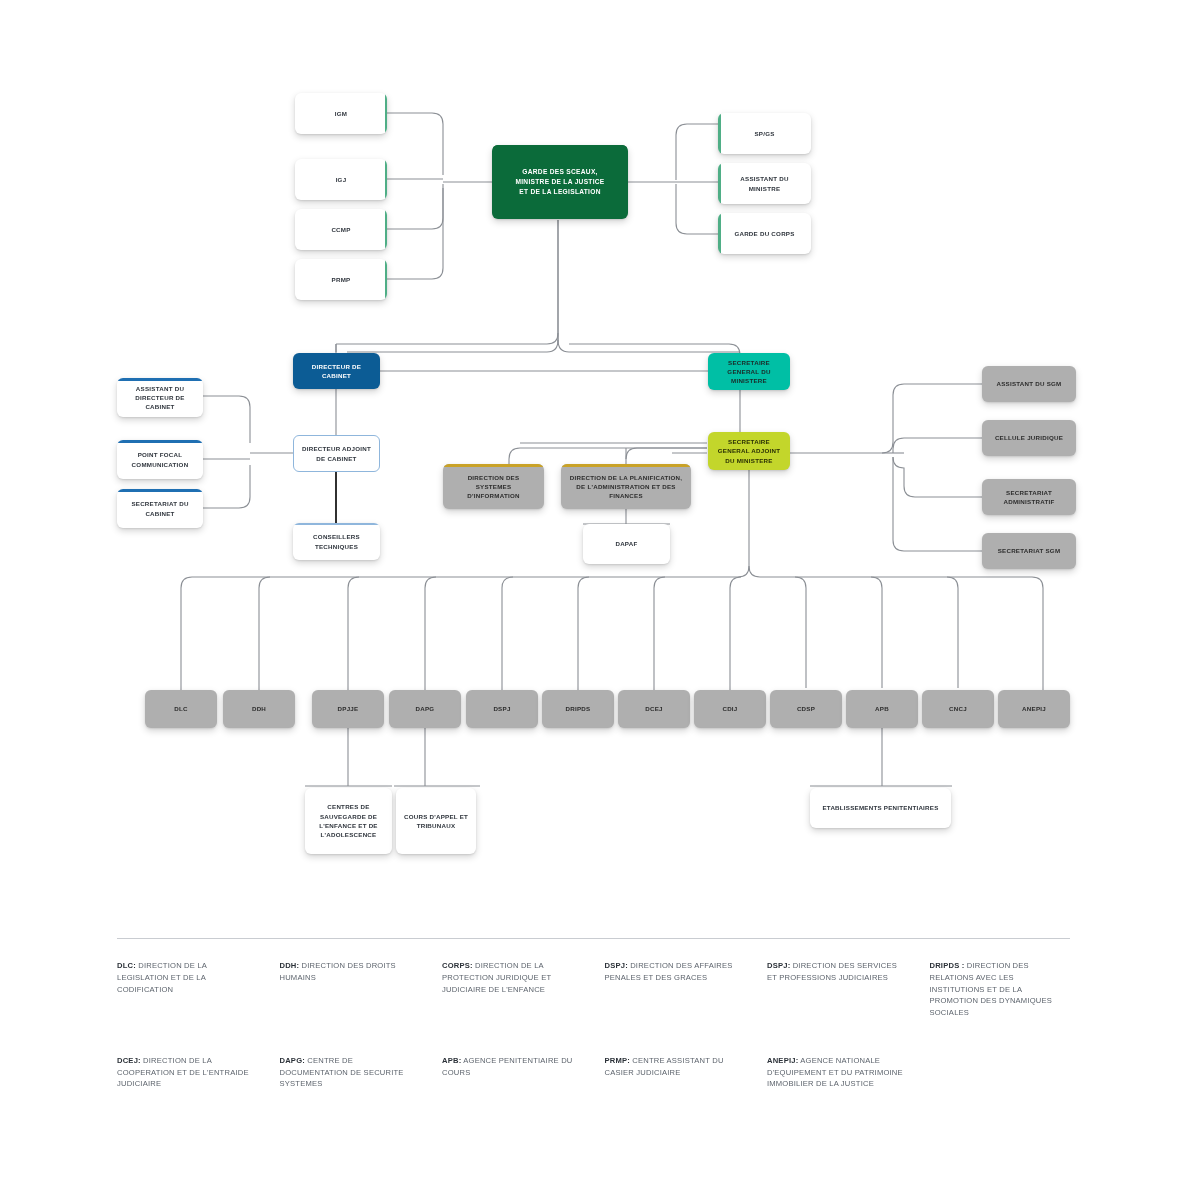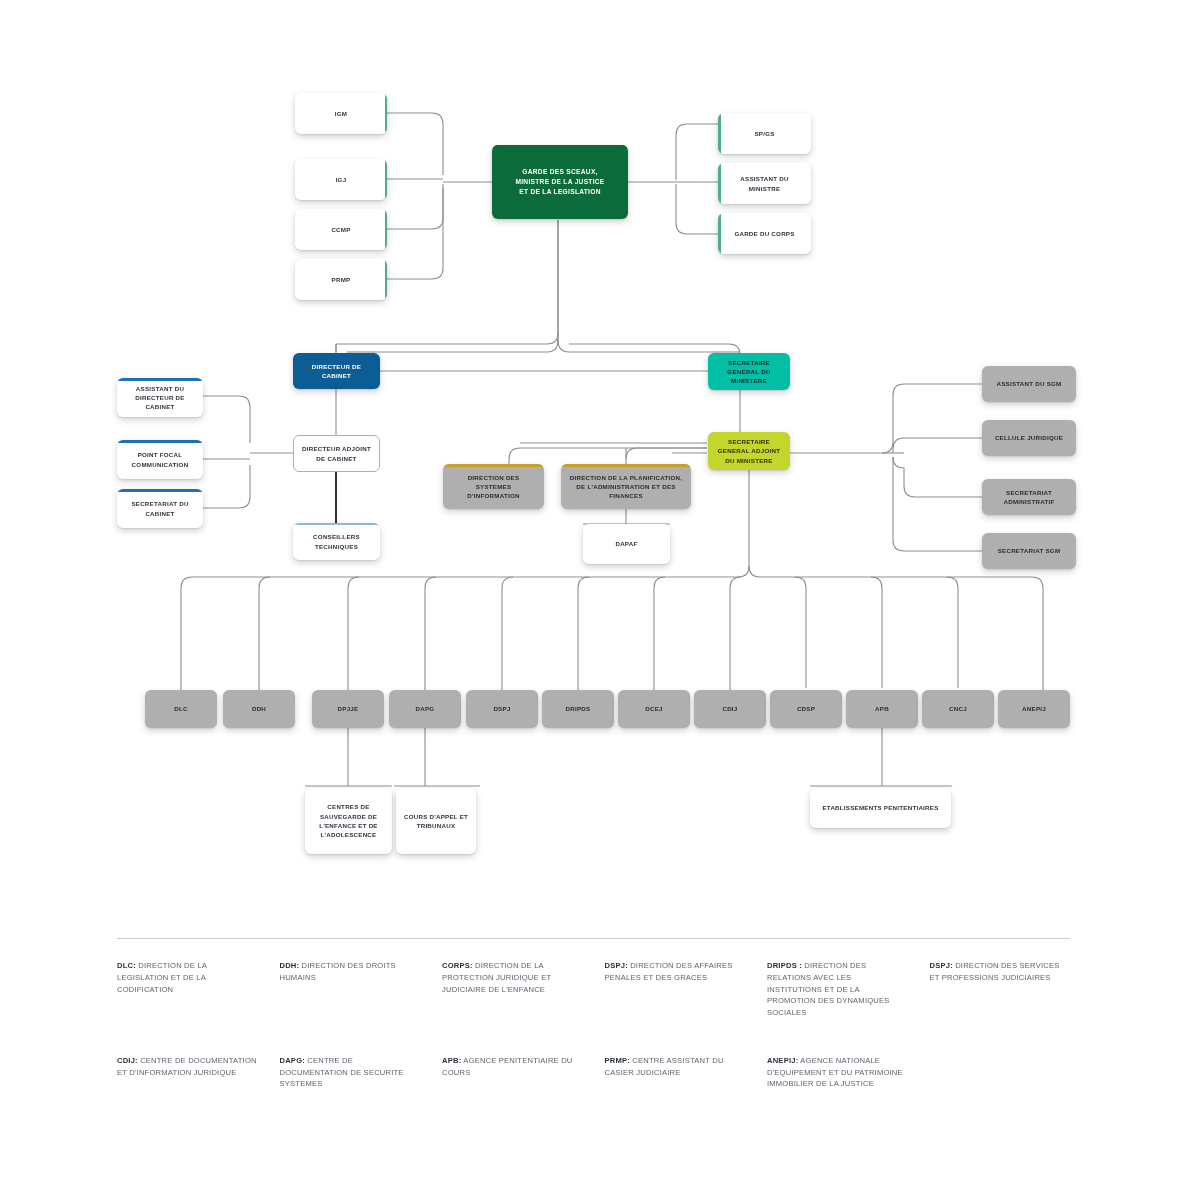--- a/index.html
+++ b/index.html
@@ -295,22 +295,22 @@
     <span>ETABLISSEMENTS PENITENTIAIRES</span>
   </div>
 
   <div class="divider" style="left:117px; top:938px; width:953px;"></div>
 
   <div id="legend">
     <div class="lg"><b>DLC:</b><span> DIRECTION DE LA LEGISLATION ET DE LA CODIFICATION</span></div>
     <div class="lg"><b>DDH:</b><span> DIRECTION DES DROITS HUMAINS</span></div>
     <div class="lg"><b>CORPS:</b><span> DIRECTION DE LA PROTECTION JURIDIQUE ET JUDICIAIRE DE L'ENFANCE</span></div>
     <div class="lg"><b>DSPJ:</b><span> DIRECTION DES AFFAIRES PENALES ET DES GRACES</span></div>
+    <div class="lg"><b>DSPJ:</b><span> DIRECTION DES SERVICES ET PROFESSIONS JUDICIAIRES</span></div>
     <div class="lg"><b>DRIPDS :</b><span> DIRECTION DES RELATIONS AVEC LES INSTITUTIONS ET DE LA PROMOTION DES DYNAMIQUES SOCIALES</span></div>
-    <div class="lg"><b>DSPJ:</b><span> DIRECTION DES SERVICES ET PROFESSIONS JUDICIAIRES</span></div>
-    <div class="lg"><b>CDIJ:</b><span> CENTRE DE DOCUMENTATION ET D'INFORMATION JURIDIQUE</span></div>
+    <div class="lg"><b>DCEJ:</b><span> DIRECTION DE LA COOPERATION ET DE L'ENTRAIDE JUDICIAIRE</span></div>
     <div class="lg"><b>DAPG:</b><span> CENTRE DE DOCUMENTATION DE SECURITE SYSTEMES</span></div>
     <div class="lg"><b>APB:</b><span> AGENCE PENITENTIAIRE DU COURS</span></div>
     <div class="lg"><b>PRMP:</b><span> CENTRE ASSISTANT DU CASIER JUDICIAIRE</span></div>
     <div class="lg"><b>ANEPIJ:</b><span> AGENCE NATIONALE D'EQUIPEMENT ET DU PATRIMOINE IMMOBILIER DE LA JUSTICE</span></div>
   </div>
 
 </div>
 
 </body></html>

